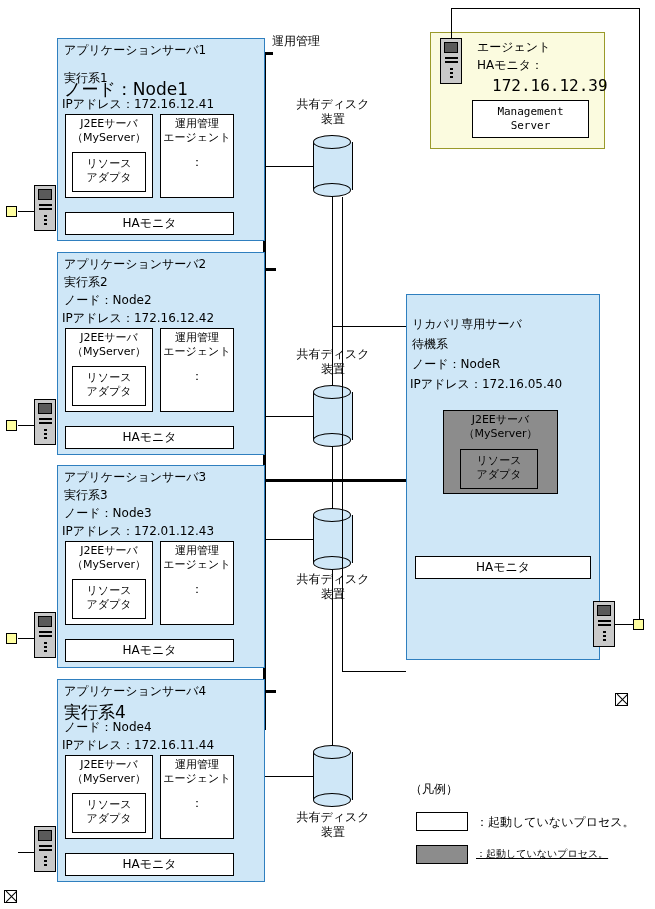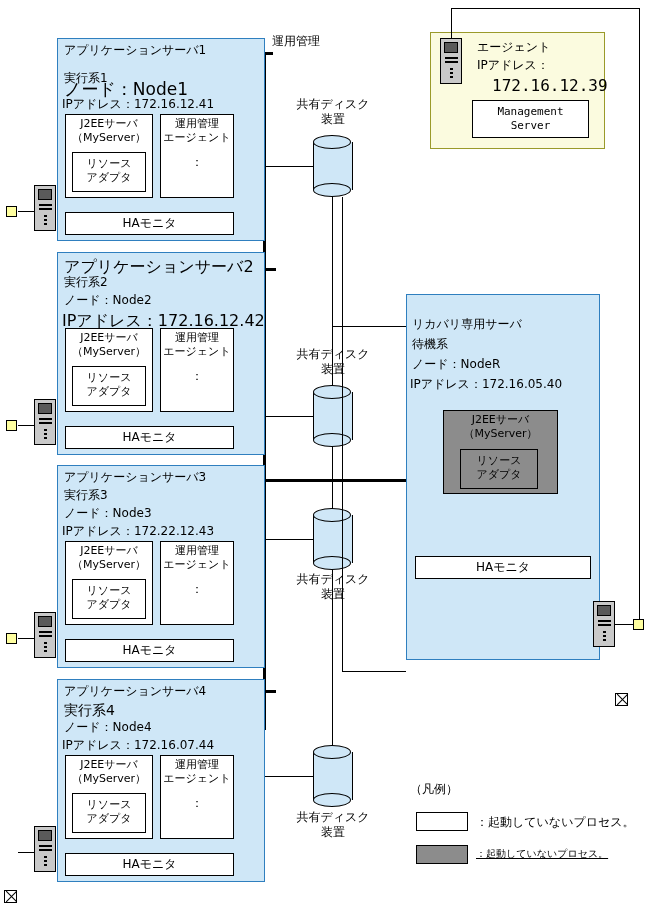--- a/index.html
+++ b/index.html
@@ -96,60 +96,60 @@
 <div class="ctr" style="left:72px;top:157px;width:74px;font-size:11px;">リソース
 アダプタ</div>
 <div class="whitebox" style="left:160px;top:114px;width:74px;height:84px;"></div>
 <div class="ctr" style="left:160px;top:117px;width:74px;font-size:11px;">運用管理
 エージェント</div>
 <div class="ctr" style="left:160px;top:155px;width:74px;font-size:12px;">：</div>
 <div class="whitebox" style="left:65px;top:212px;width:169px;height:23px;"></div>
 <div class="ctr" style="left:65px;top:216px;width:169px;font-size:12px;">HAモニタ</div>
 
 <div class="appbox" style="left:57px;top:252px;width:208px;height:203px;"></div>
-<div class="txt" style="left:64px;top:257px;font-size:16px;">アプリケーションサーバ2</div>
+<div class="txt" style="left:64px;top:257px;font-size:12px;">アプリケーションサーバ2</div>
 <div class="txt" style="left:64px;top:275px;font-size:12px;">実行系2</div>
 <div class="txt" style="left:64px;top:293px;font-size:12px;">ノード：Node2</div>
-<div class="txt" style="left:62px;top:311px;font-size:16px;">IPアドレス：172.16.12.42</div>
+<div class="txt" style="left:62px;top:311px;font-size:12px;">IPアドレス：172.16.12.42</div>
 <div class="whitebox" style="left:65px;top:328px;width:88px;height:84px;"></div>
 <div class="ctr" style="left:65px;top:331px;width:88px;font-size:11px;">J2EEサーバ
 （MyServer）</div>
 <div class="whitebox" style="left:72px;top:366px;width:74px;height:40px;"></div>
 <div class="ctr" style="left:72px;top:371px;width:74px;font-size:11px;">リソース
 アダプタ</div>
 <div class="whitebox" style="left:160px;top:328px;width:74px;height:84px;"></div>
 <div class="ctr" style="left:160px;top:331px;width:74px;font-size:11px;">運用管理
 エージェント</div>
 <div class="ctr" style="left:160px;top:369px;width:74px;font-size:12px;">：</div>
 <div class="whitebox" style="left:65px;top:426px;width:169px;height:23px;"></div>
 <div class="ctr" style="left:65px;top:430px;width:169px;font-size:12px;">HAモニタ</div>
 
 <div class="appbox" style="left:57px;top:465px;width:208px;height:203px;"></div>
 <div class="txt" style="left:64px;top:470px;font-size:12px;">アプリケーションサーバ3</div>
 <div class="txt" style="left:64px;top:488px;font-size:12px;text-align:right;">実行系3</div>
 <div class="txt" style="left:64px;top:506px;font-size:12px;">ノード：Node3</div>
-<div class="txt" style="left:62px;top:524px;font-size:12px;">IPアドレス：172.22.12.43</div>
+<div class="txt" style="left:62px;top:524px;font-size:12px;">IPアドレス：172.01.12.43</div>
 <div class="whitebox" style="left:65px;top:541px;width:88px;height:84px;"></div>
 <div class="ctr" style="left:65px;top:544px;width:88px;font-size:11px;">J2EEサーバ
 （MyServer）</div>
 <div class="whitebox" style="left:72px;top:579px;width:74px;height:40px;"></div>
 <div class="ctr" style="left:72px;top:584px;width:74px;font-size:11px;">リソース
 アダプタ</div>
 <div class="whitebox" style="left:160px;top:541px;width:74px;height:84px;"></div>
 <div class="ctr" style="left:160px;top:544px;width:74px;font-size:11px;">運用管理
 エージェント</div>
 <div class="ctr" style="left:160px;top:582px;width:74px;font-size:12px;">：</div>
 <div class="whitebox" style="left:65px;top:639px;width:169px;height:23px;"></div>
 <div class="ctr" style="left:65px;top:643px;width:169px;font-size:12px;">HAモニタ</div>
 
 <div class="appbox" style="left:57px;top:679px;width:208px;height:203px;"></div>
 <div class="txt" style="left:64px;top:684px;font-size:12px;">アプリケーションサーバ4</div>
-<div class="txt" style="left:64px;top:702px;font-size:14px;">実行系4</div>
+<div class="txt" style="left:64px;top:702px;font-size:17px;">実行系4</div>
 <div class="txt" style="left:64px;top:720px;font-size:12px;">ノード：Node4</div>
-<div class="txt" style="left:62px;top:738px;font-size:12px;">IPアドレス：172.16.07.44</div>
+<div class="txt" style="left:62px;top:738px;font-size:12px;">IPアドレス：172.16.11.44</div>
 <div class="whitebox" style="left:65px;top:755px;width:88px;height:84px;"></div>
 <div class="ctr" style="left:65px;top:758px;width:88px;font-size:11px;">J2EEサーバ
 （MyServer）</div>
 <div class="whitebox" style="left:72px;top:793px;width:74px;height:40px;"></div>
 <div class="ctr" style="left:72px;top:798px;width:74px;font-size:11px;">リソース
 アダプタ</div>
 <div class="whitebox" style="left:160px;top:755px;width:74px;height:84px;"></div>
 <div class="ctr" style="left:160px;top:758px;width:74px;font-size:11px;">運用管理
 エージェント</div>
 <div class="ctr" style="left:160px;top:796px;width:74px;font-size:12px;">：</div>
@@ -230,21 +230,21 @@
 <div class="ctr" style="left:290px;top:810px;width:86px;font-size:12px;">共有ディスク
 装置</div>
 <div class="hline" style="left:265px;top:776px;width:49px;"></div>
 
 <div class="hline" style="left:332px;top:326px;width:75px;"></div>
 <div class="vline" style="left:342px;top:197px;height:474px;"></div>
 <div class="hline" style="left:342px;top:671px;width:64px;"></div>
 
 <div class="mgmtbox" style="left:430px;top:32px;width:175px;height:117px;"></div>
 <div class="txt" style="left:477px;top:40px;font-size:12px;">エージェント</div>
-<div class="txt" style="left:477px;top:58px;font-size:12px;">IPアドレス：</div>
+<div class="txt" style="left:477px;top:58px;font-size:12px;">HAモニタ：</div>
 <div class="txt mono" style="left:492px;top:76px;font-size:16px;">172.16.12.39</div>
 <div class="whitebox" style="left:472px;top:100px;width:117px;height:38px;"></div>
 <div class="ctr mono" style="left:472px;top:105px;width:117px;font-size:11px;">Management
 Server</div>
 <div class="pc" style="left:440px;top:38px;">
   <div class="scr"></div>
     <div class="slot"></div>
     <div class="slot2"></div>
     <div class="dots"></div>
 </div>

